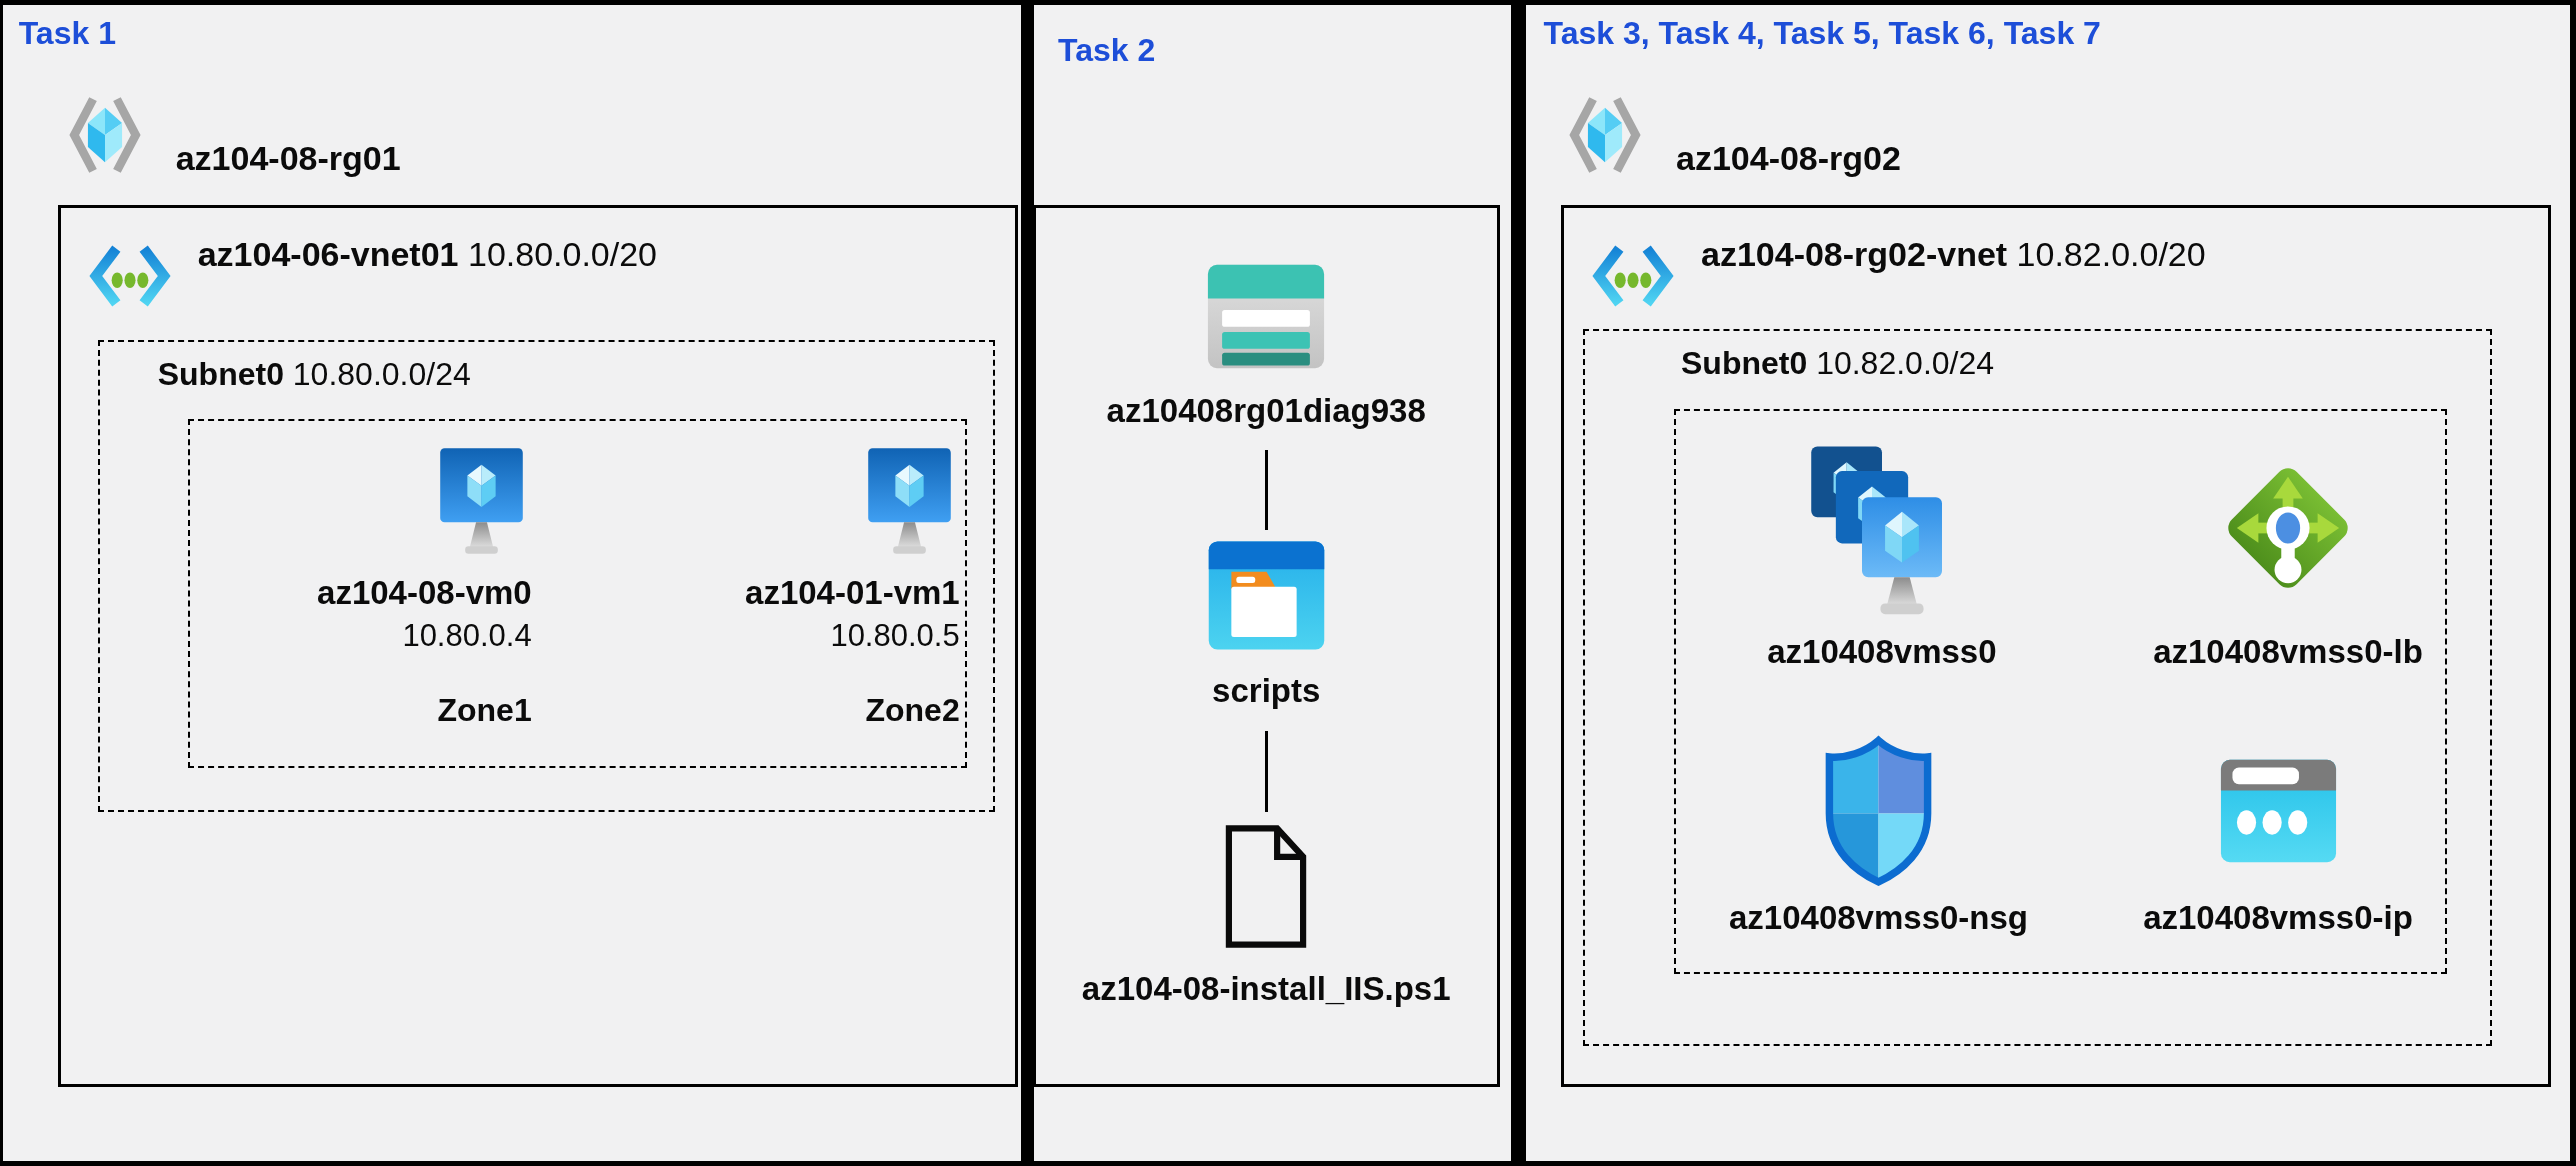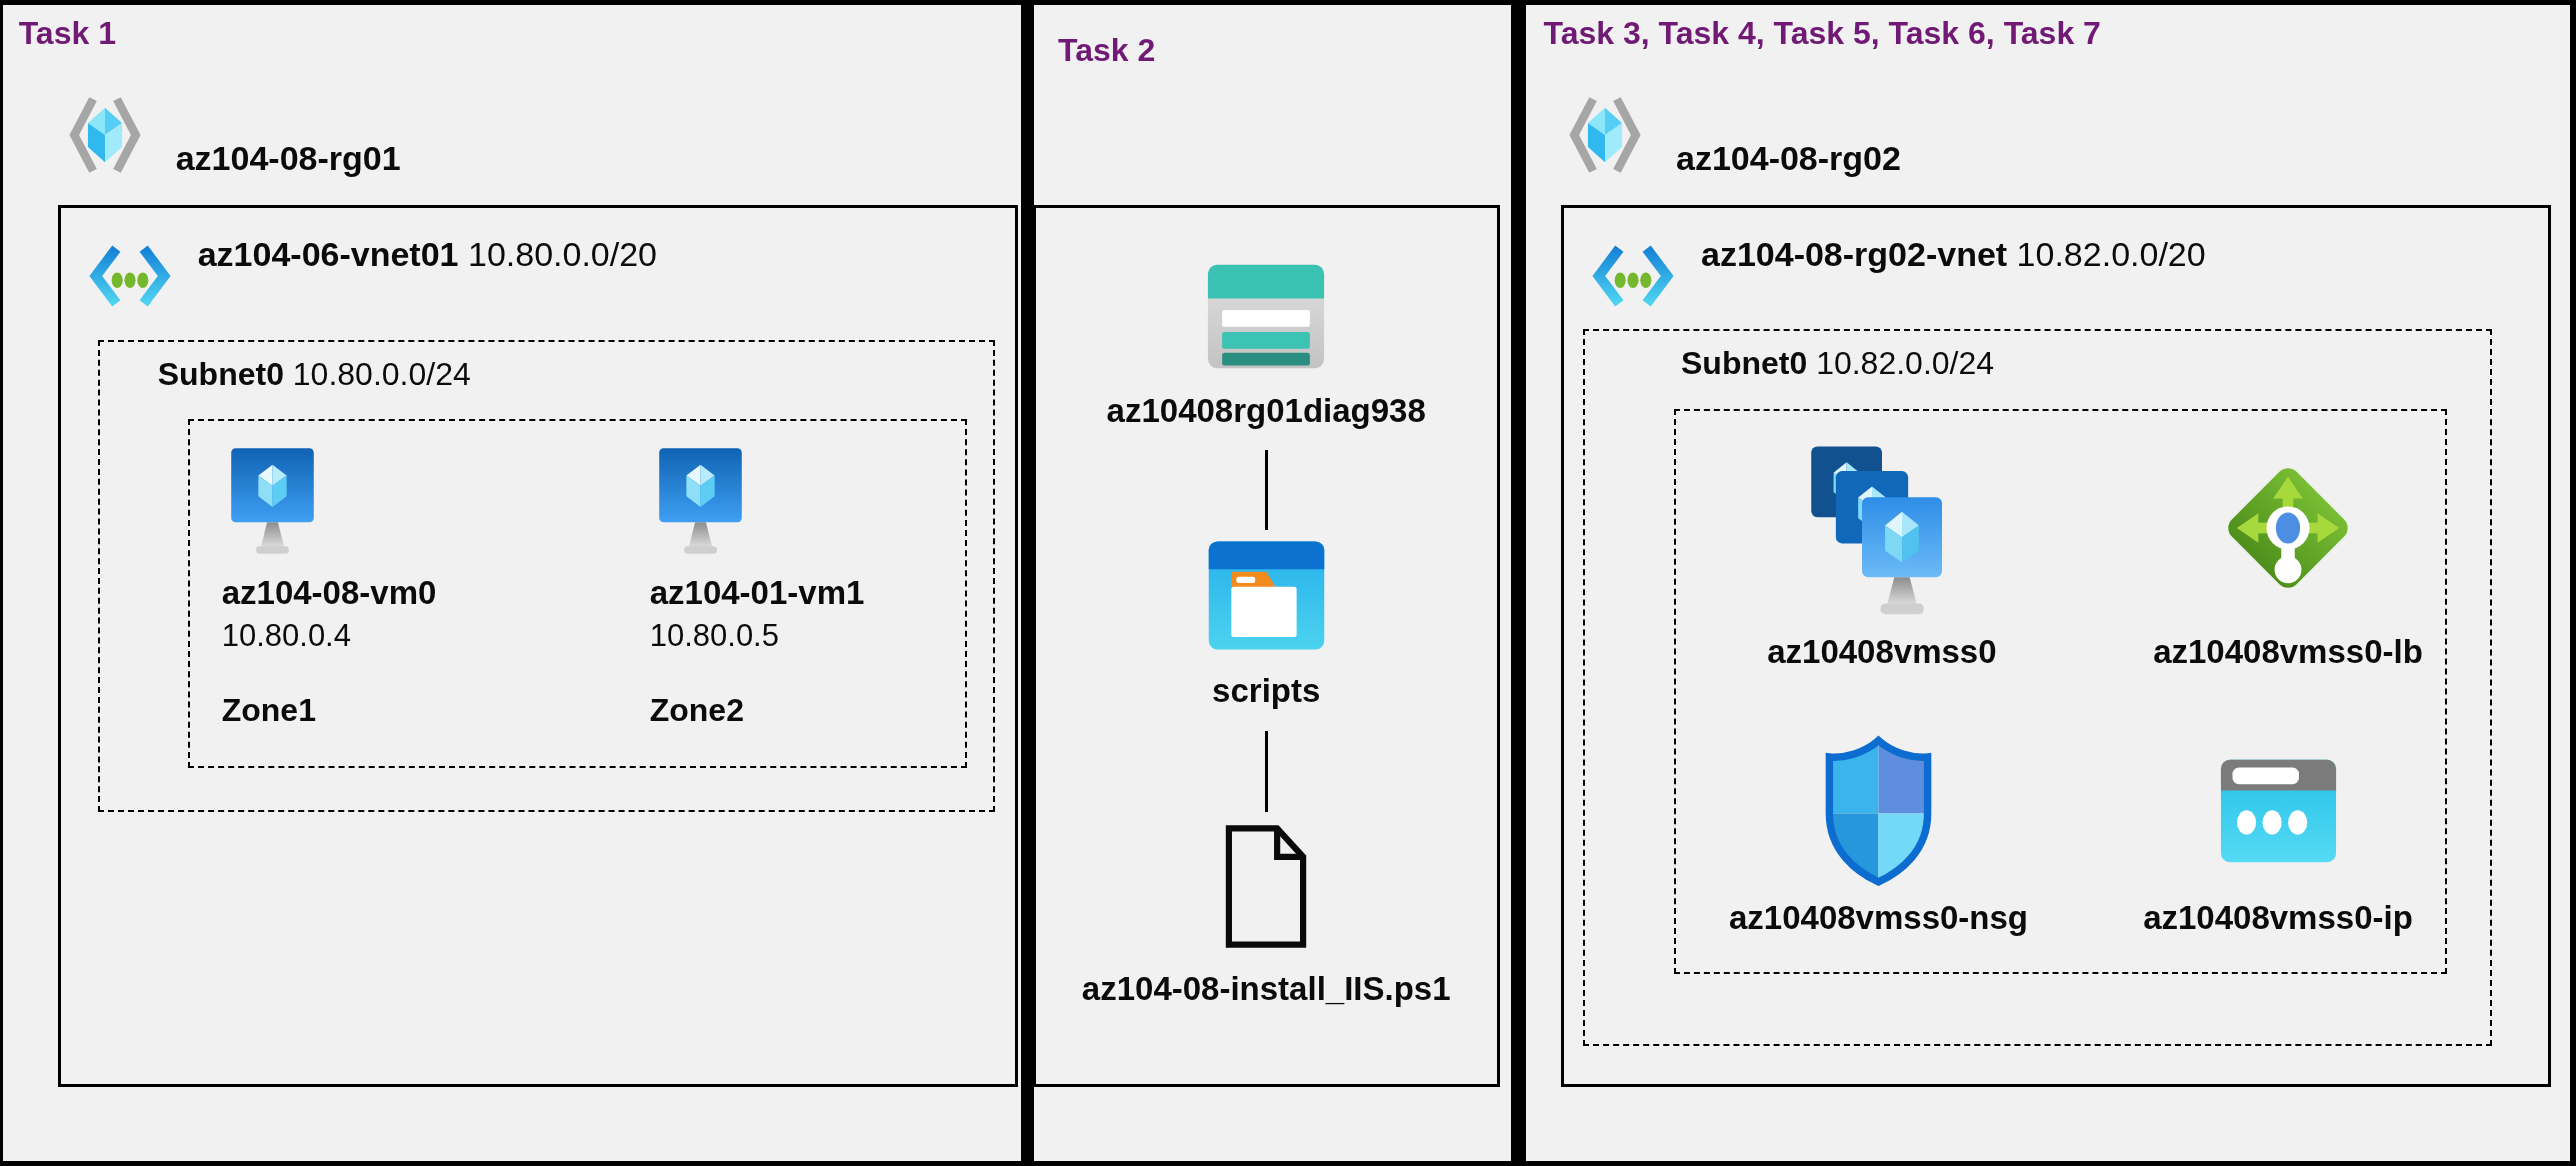--- a/index.html
+++ b/index.html
@@ -5,21 +5,21 @@
   html,body{margin:0;padding:0;}
   body{
     width:2576px;height:1166px;position:relative;background:#000;
     font-family:"Liberation Sans",sans-serif;color:#0b0b0b;overflow:hidden;
   }
   .panel{position:absolute;top:5.4px;height:1156px;background:#f1f1f2;}
   #panel1{left:2.7px;width:1018px;}
   #panel2{left:1034px;width:477px;}
   #panel3{left:1526px;width:1044px;}
 
-  .task-title{position:absolute;font-size:32px;font-weight:700;color:#701a75;white-space:nowrap;}
+  .task-title{position:absolute;font-size:32px;font-weight:700;color:#1d4ed8;white-space:nowrap;}
   #panel1 .task-title{left:16px;top:9.4px;}
   #panel2 .task-title{left:24px;top:27px;}
   #panel3 .task-title{left:17.5px;top:9.4px;}
 
   .rg-row{position:absolute;display:flex;align-items:flex-end;gap:30px;}
   #panel1 .rg-row{left:61px;top:89px;}
   #panel3 .rg-row{left:38px;top:89px;}
   .rg-label{font-size:34px;font-weight:700;white-space:nowrap;}
 
   .solid-box{position:absolute;border:3.4px solid #000;}
@@ -37,21 +37,21 @@
   #panel3 .outer-dash{left:19px;top:121px;width:905px;height:713px;}
 
   .subnet-label{position:absolute;font-size:32px;white-space:nowrap;}
   #panel1 .subnet-label{left:58px;top:13.5px;}
   #panel3 .subnet-label{left:96px;top:13.5px;text-align:right;}
 
   .inner-dash{position:absolute;border:2.7px dashed #000;}
   #panel1 .inner-dash{left:88px;top:77px;width:775px;height:345px;}
   #panel3 .inner-dash{left:89px;top:78px;width:769px;height:561px;}
 
-  .vm-item{position:absolute;top:23px;width:310px;display:flex;flex-direction:column;align-items:flex-start;}
+  .vm-item{position:absolute;top:23px;width:310px;display:flex;flex-direction:column;align-items:flex-end;}
   #vm0{left:32px;} #vm1{left:460px;}
   .res-name{font-size:33px;font-weight:700;white-space:nowrap;margin-top:15px;}
   .vm-ip{font-size:31px;font-weight:400;margin-top:5.4px;}
   .vm-zone{font-size:32px;font-weight:700;margin-top:38px;}
 
   
   .stack{position:absolute;left:0;top:0;width:100%;height:100%;display:flex;flex-direction:column;align-items:center;}
   .stack .res-name{margin-top:17.5px;}
   .vline{width:3.4px;background:#000;}
   #line1{height:80px;margin-top:20px;}

